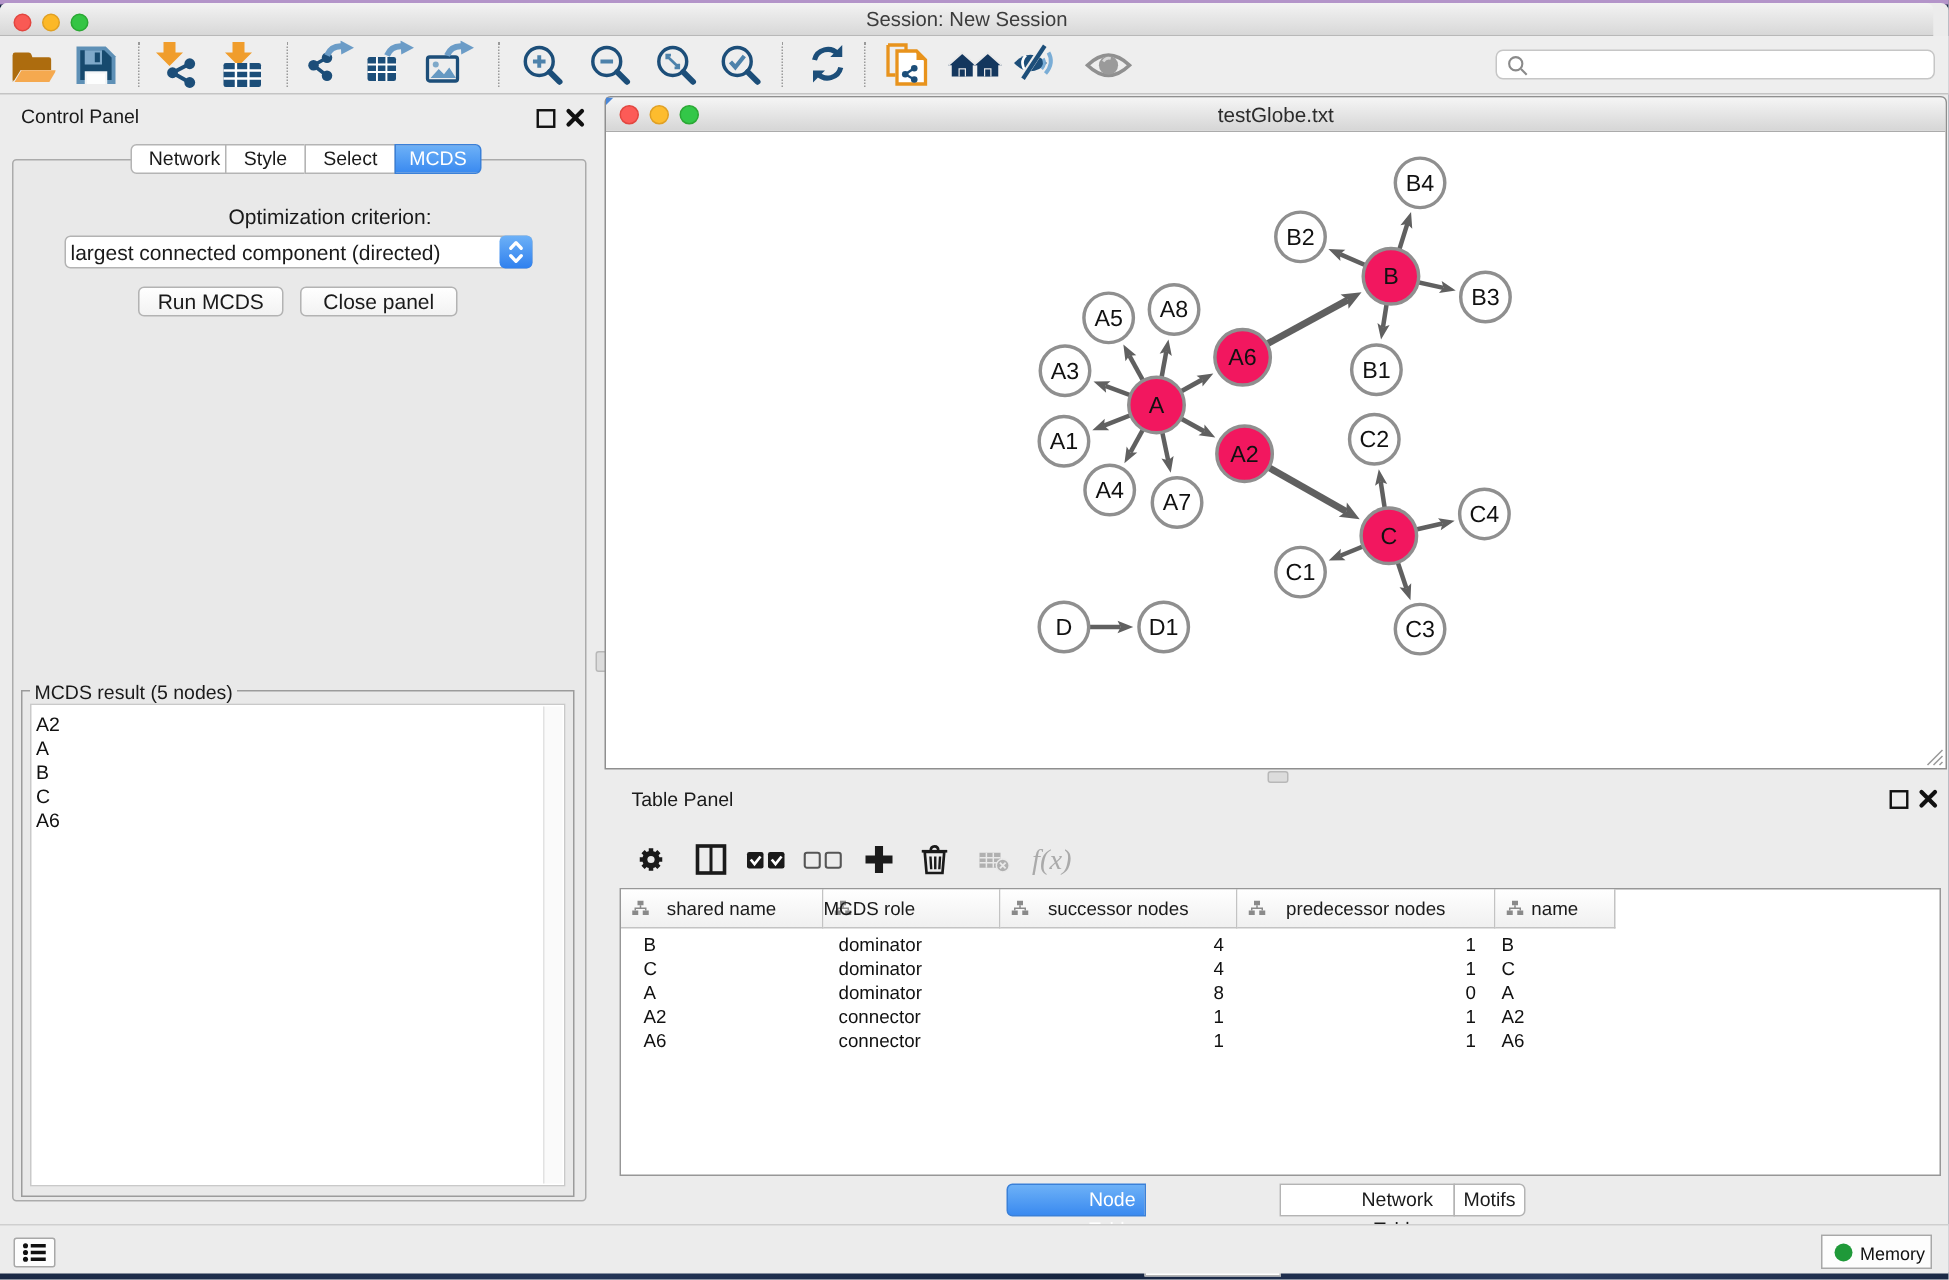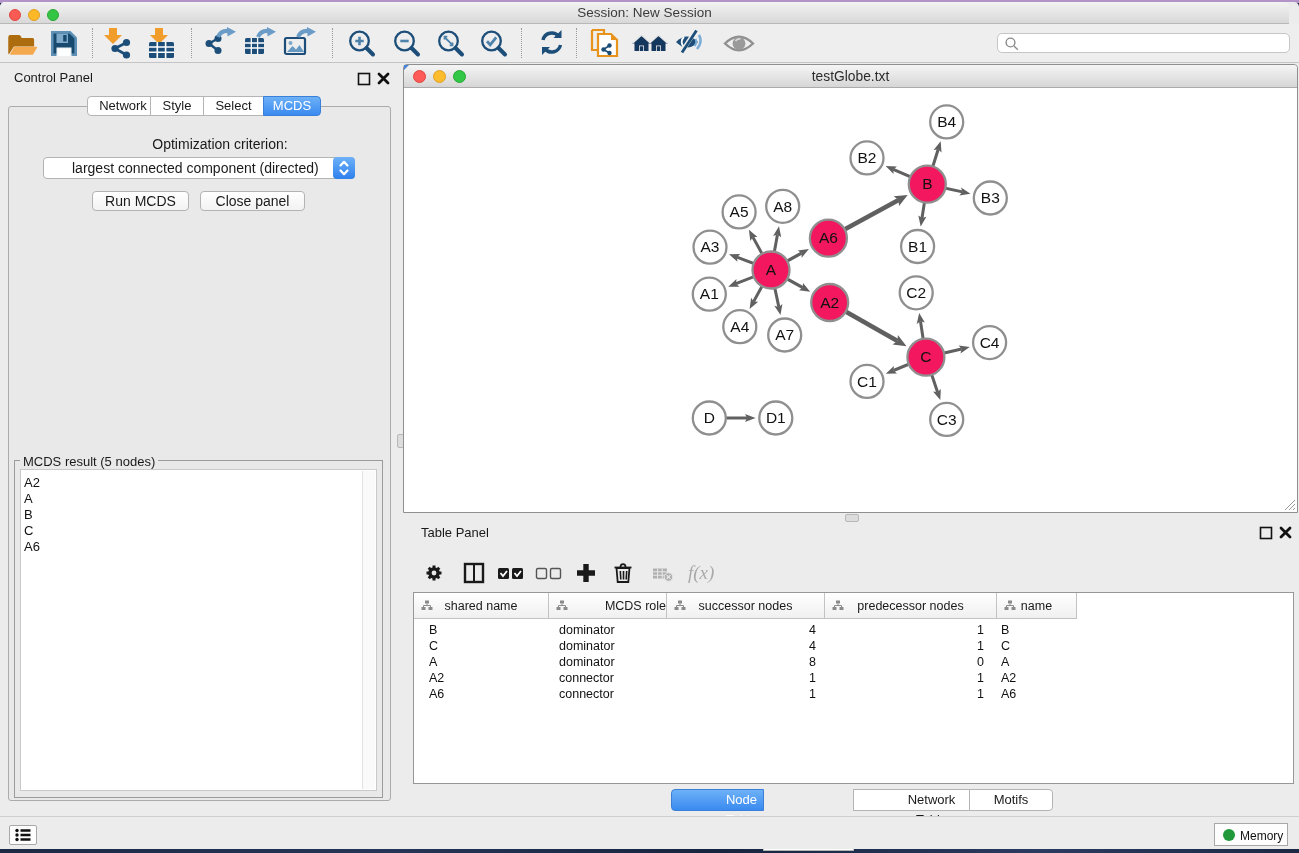--- a/index.html
+++ b/index.html
@@ -13,21 +13,21 @@
   .light{position:absolute;top:7px;width:10px;height:10px;border-radius:50%;}
   #toolbar{position:absolute;left:0;top:24px;width:1299px;height:38px;background:#eeeeee;border-bottom:1px solid #c4c4c4;}
   .sep{position:absolute;top:4px;height:30px;width:0;border-left:1px dotted #9a9a9a;}
   .tbi{position:absolute;top:3px;}
   #search{position:absolute;left:997px;top:9px;width:293px;height:20px;background:#fff;border:1px solid #c6c6c6;border-radius:5px;box-sizing:border-box;}
   #cp-title{position:absolute;left:14px;top:70px;font-size:13px;color:#1a1a1a;}
   #cp-box{position:absolute;left:8px;top:106px;width:383px;height:695px;background:#e9e9e9;border:1px solid #ababab;border-radius:3px;box-sizing:border-box;}
   .tab{position:absolute;top:96px;height:20px;box-sizing:border-box;border:1px solid #b4b4b4;background:#fff;font-size:13px;color:#1a1a1a;text-align:center;line-height:18px;}
   .tabsel{background:linear-gradient(#6db1f7,#3a8af0);color:#fff;border-color:#3a80d8;}
   #optlabel{position:absolute;left:8px;top:136px;width:424px;text-align:center;font-size:14px;color:#1a1a1a;}
-  #dropdown{position:absolute;left:43px;top:157px;width:312px;height:22px;background:#fff;border:1px solid #b3b3b3;border-radius:4px;box-sizing:border-box;font-size:14px;color:#1a1a1a;line-height:20px;padding-left:28px;}
+  #dropdown{position:absolute;left:43px;top:157px;width:312px;height:22px;background:#fff;border:1px solid #b3b3b3;border-radius:4px;box-sizing:border-box;font-size:14px;color:#1a1a1a;line-height:20px;padding-left:3px;}
   #ddbtn{position:absolute;right:-1px;top:-1px;width:22px;height:22px;border-radius:4px;background:linear-gradient(#6db1f7,#2f80ee);}
   .btn{position:absolute;top:191px;height:20px;background:linear-gradient(#ffffff,#f2f2f2);border:1px solid #b3b3b3;border-radius:4px;box-sizing:border-box;font-size:14px;color:#1a1a1a;text-align:center;line-height:18px;}
   #fieldset{position:absolute;left:14px;top:460px;width:369px;height:338px;border:1px solid #9b9b9b;box-sizing:border-box;}
   #fslegend{position:absolute;left:5px;top:-7px;background:#e9e9e9;padding:0 3px;font-size:13px;color:#1a1a1a;}
   #mcdslist{position:absolute;left:5px;top:8px;width:357px;height:322px;background:#fff;border:1px solid #c9c9c9;box-sizing:border-box;font-size:13px;color:#111;}
   #mcdslist div.it{padding-left:3px;height:16px;line-height:16px;}
   #mcdspad{height:5px;}
   #listsb{position:absolute;right:1px;top:1px;width:12px;height:318px;background:#fafafa;border-left:1px solid #e2e2e2;}
   #netwin{position:absolute;left:403px;top:64px;width:895px;height:449px;background:#fff;border:1px solid #8f8f8f;border-radius:4px 4px 0 0;box-sizing:border-box;}
   #nw-title{position:absolute;left:0;top:0;width:100%;height:22px;background:linear-gradient(#f5f5f5,#d6d6d6);border-bottom:1px solid #ababab;border-radius:4px 4px 0 0;}
@@ -362,21 +362,21 @@
         </svg>
         <div style="position:absolute;left:0;right:0;top:6px;text-align:center;">shared name</div>
       </div>
     <div class="th" style="left:135px;width:118px;">
         <svg width="12" height="11" viewBox="0 0 12 11" style="position:absolute;left:7px;top:7px">
 <rect x="4" y="0.5" width="4" height="3" fill="#8a8a8a"></rect>
           <rect x="0.5" y="7" width="4" height="3" fill="#8a8a8a"></rect>
           <rect x="7.5" y="7" width="4" height="3" fill="#8a8a8a"></rect>
 <path d="M6 3.5 v2 M2.5 7 v-1.5 h7 V7" stroke="#8a8a8a" stroke-width="1" fill="none"></path>
         </svg>
-        <div style="position:absolute;left:0;right:0;top:6px;text-align:right;">MCDS role</div>
+        <div style="position:absolute;left:0;right:0;top:6px;text-align:left;">MCDS role</div>
       </div>
     <div class="th" style="left:253px;width:158px;">
         <svg width="12" height="11" viewBox="0 0 12 11" style="position:absolute;left:7px;top:7px">
 <rect x="4" y="0.5" width="4" height="3" fill="#8a8a8a"></rect>
           <rect x="0.5" y="7" width="4" height="3" fill="#8a8a8a"></rect>
           <rect x="7.5" y="7" width="4" height="3" fill="#8a8a8a"></rect>
 <path d="M6 3.5 v2 M2.5 7 v-1.5 h7 V7" stroke="#8a8a8a" stroke-width="1" fill="none"></path>
         </svg>
         <div style="position:absolute;left:0;right:0;top:6px;text-align:center;">successor nodes</div>
       </div>
@@ -420,21 +420,21 @@
     <div class="td" style="left:587px;top:77px;">A2</div>
     <div class="td" style="left:15px;top:93px;">A6</div>
     <div class="td" style="left:145px;top:93px;">connector</div>
     <div class="td" style="left:253px;top:93px;width:149px;text-align:right;">1</div>
     <div class="td" style="left:412px;top:93px;width:158px;text-align:right;">1</div>
     <div class="td" style="left:587px;top:93px;">A6</div>
   </div>
   <div class="btab" style="left:671px;width:93px;border-radius:4px 0 0 4px;background:linear-gradient(#6db1f7,#3a8af0);color:#fff;border-color:#3a80d8;padding-left:48px;">Node Table</div>
   <div class="btab" style="left:763px;width:91px;margin-top:40px;">Edge Table</div>
   <div class="btab" style="left:853px;width:117px;padding-left:40px;">Network Table</div>
-  <div class="btab" style="left:969px;width:84px;border-radius:0 4px 4px 0;">Motifs</div>
+  <div class="btab" style="left:969px;width:48px;border-radius:0 4px 4px 0;">Motifs</div>
 
   <div id="statusbar">
     <div style="position:absolute;left:9px;top:8px;width:28px;height:20px;background:#fdfdfd;border:1px solid #a8a8a8;border-radius:2px;box-sizing:border-box;">
 <svg width="16" height="14" viewBox="0 0 16 14" style="position:absolute;left:5px;top:2px">
 <circle cx="2" cy="2.5" r="1.7" fill="#111"></circle>
           <circle cx="2" cy="7" r="1.7" fill="#111"></circle>
           <circle cx="2" cy="11.5" r="1.7" fill="#111"></circle>
 <path d="M5.5 2.5 h10 M5.5 7 h10 M5.5 11.5 h10" stroke="#111" stroke-width="2.4"></path>
         </svg>
       </div>

